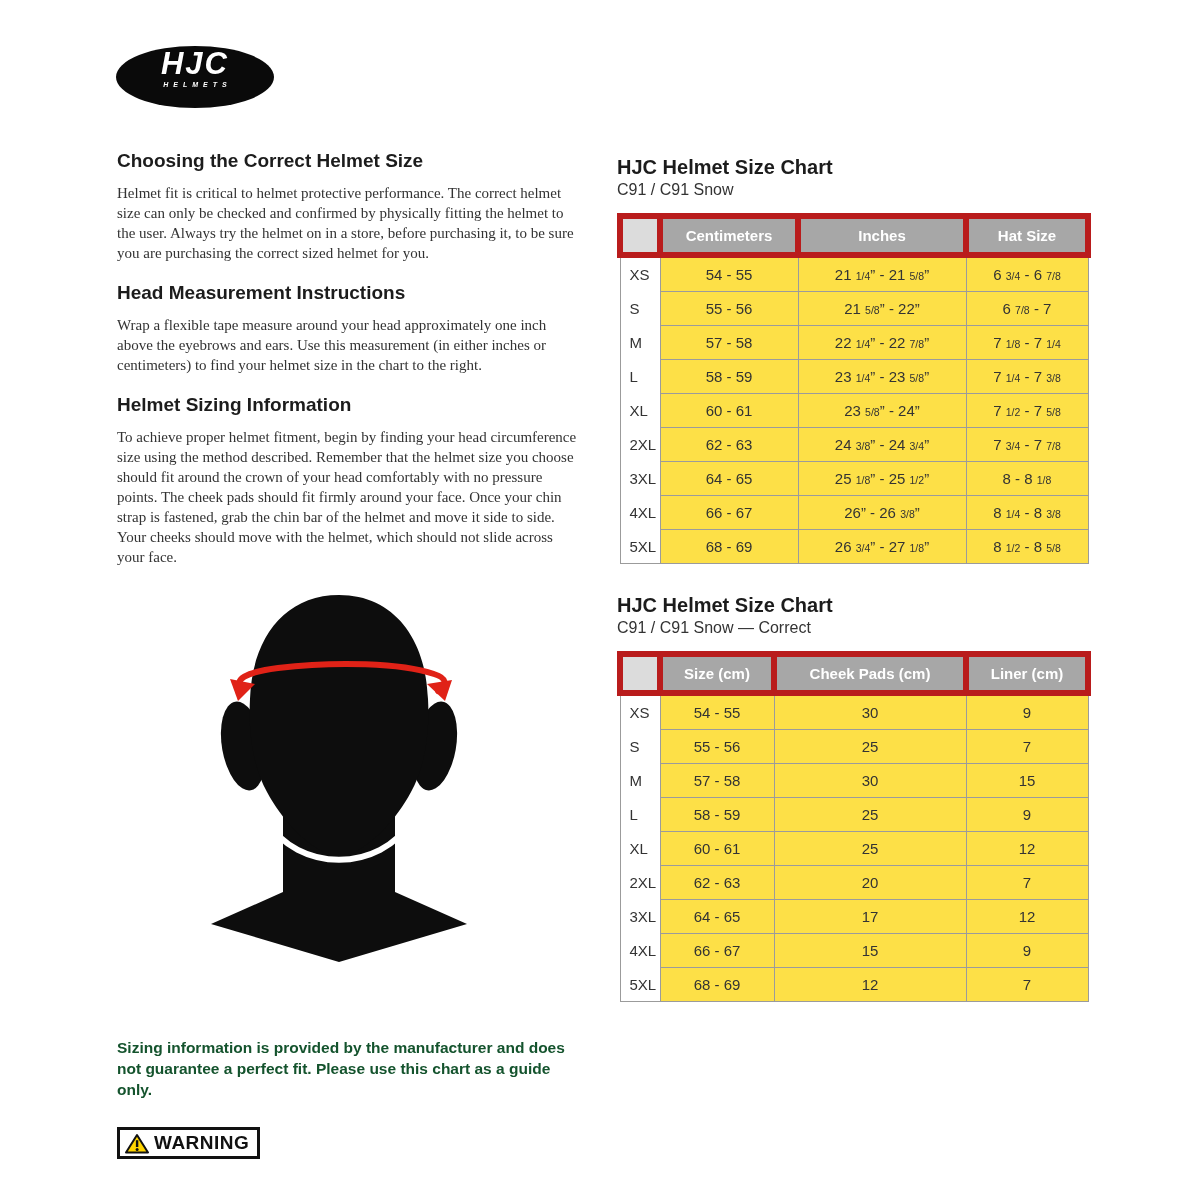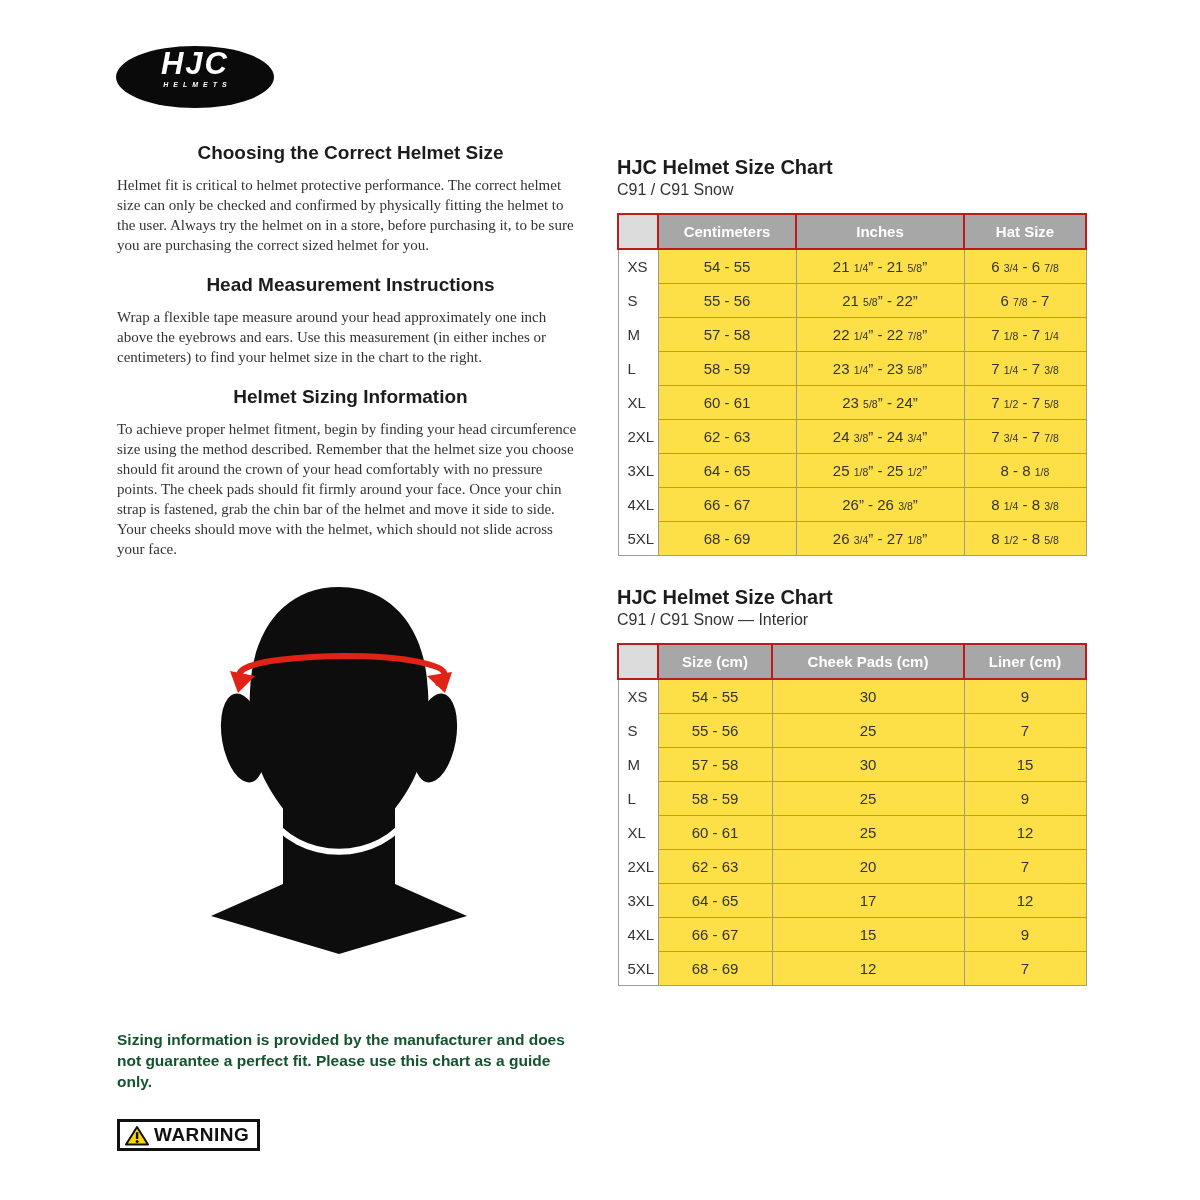--- a/index.html
+++ b/index.html
@@ -18,21 +18,21 @@
     color:#fff;font-weight:bold;font-style:italic;font-size:31px;line-height:1;
     letter-spacing:2px;text-shadow:0 0 1px #000;margin-top:2px;
   }
   .logo-tagline{
     color:#fff;font-style:italic;font-weight:bold;font-size:7px;letter-spacing:5px;
     margin-top:2px;padding-left:5px;
   }
   
   .col-left{position:absolute;left:117px;top:141px;width:467px;}
   .col-right{position:absolute;left:617px;top:156px;width:468px;}
-  h2.sec{font-size:19px;font-weight:bold;color:#1c1c1c;margin:0 0 10px;line-height:24px;text-align:center;}
+  h2.sec{font-size:19px;font-weight:bold;color:#1c1c1c;margin:8px 0 10px;line-height:24px;}
   p.body{font-size:15px;line-height:20px;margin:0 0 18px;color:#333;font-family:Liberation Serif, serif;}
   p.body.last{margin-bottom:0;}
   
   .head-figure{display:block;margin:16px auto 0;}
   
   .disclaimer{font-size:15.5px;font-weight:bold;color:#14532d;line-height:21px;margin:62px 0 0;}
   .warn-row{display:flex;align-items:center;gap:15px;margin-top:27px;}
   .warn-box{
     display:flex;align-items:center;gap:5px;background:#fff;
     border:3px solid #111;padding:2px 8px 2px 5px;flex:0 0 auto;
@@ -41,21 +41,21 @@
   .warn-text{font-size:15px;color:#333;}
   
   .chart-title{font-size:20px;font-weight:bold;color:#1c1c1c;margin:0;line-height:23px;}
   .chart-sub{font-size:16px;color:#333;margin:1px 0 13px;line-height:20px;}
   .chart-block2{margin-top:30px;}
   
   table{border-collapse:collapse;width:468px;font-size:15px;color:#333;table-layout:fixed;}
   th,td{height:33px;padding:0;}
   thead th{
     background:#a7a7a7;color:#fff;font-weight:bold;font-size:15px;
-    border:2px solid #b91c1c;text-align:center;
+    border:6px solid #b91c1c;text-align:center;
   }
   thead th.corner{background:#dcdcdc;}
   tbody th{
     background:#fff;font-weight:normal;text-align:left;padding-left:9px;
     border:1px solid #9b9b9b;border-top:none;border-bottom:none;font-size:15px;
   }
   tbody tr:last-child th{border-bottom:1px solid #9b9b9b;}
   tbody td{background:#fde047;text-align:center;border:1px solid #9b9b9b;}
   .fr{font-size:10.5px;}
 </style>
@@ -188,21 +188,21 @@
             <td>68 - 69</td>
             <td>26 <span class="fr">3/4</span>” - 27 <span class="fr">1/8</span>”</td>
             <td>8 <span class="fr">1/2</span> - 8 <span class="fr">5/8</span></td>
           </tr>
         </tbody>
     </table>
   </div>
 
   <div class="chart-block2">
     <h2 class="chart-title">HJC Helmet Size Chart</h2>
-    <div class="chart-sub">C91 / C91 Snow — Interior</div>
+    <div class="chart-sub">C91 / C91 Snow — Correct</div>
     <table>
       <colgroup>
           <col style="width:40px">
           <col style="width:114px">
           <col style="width:192px">
           <col style="width:122px">
         </colgroup>
       <thead>
           <tr>
             <th class="corner"></th>

